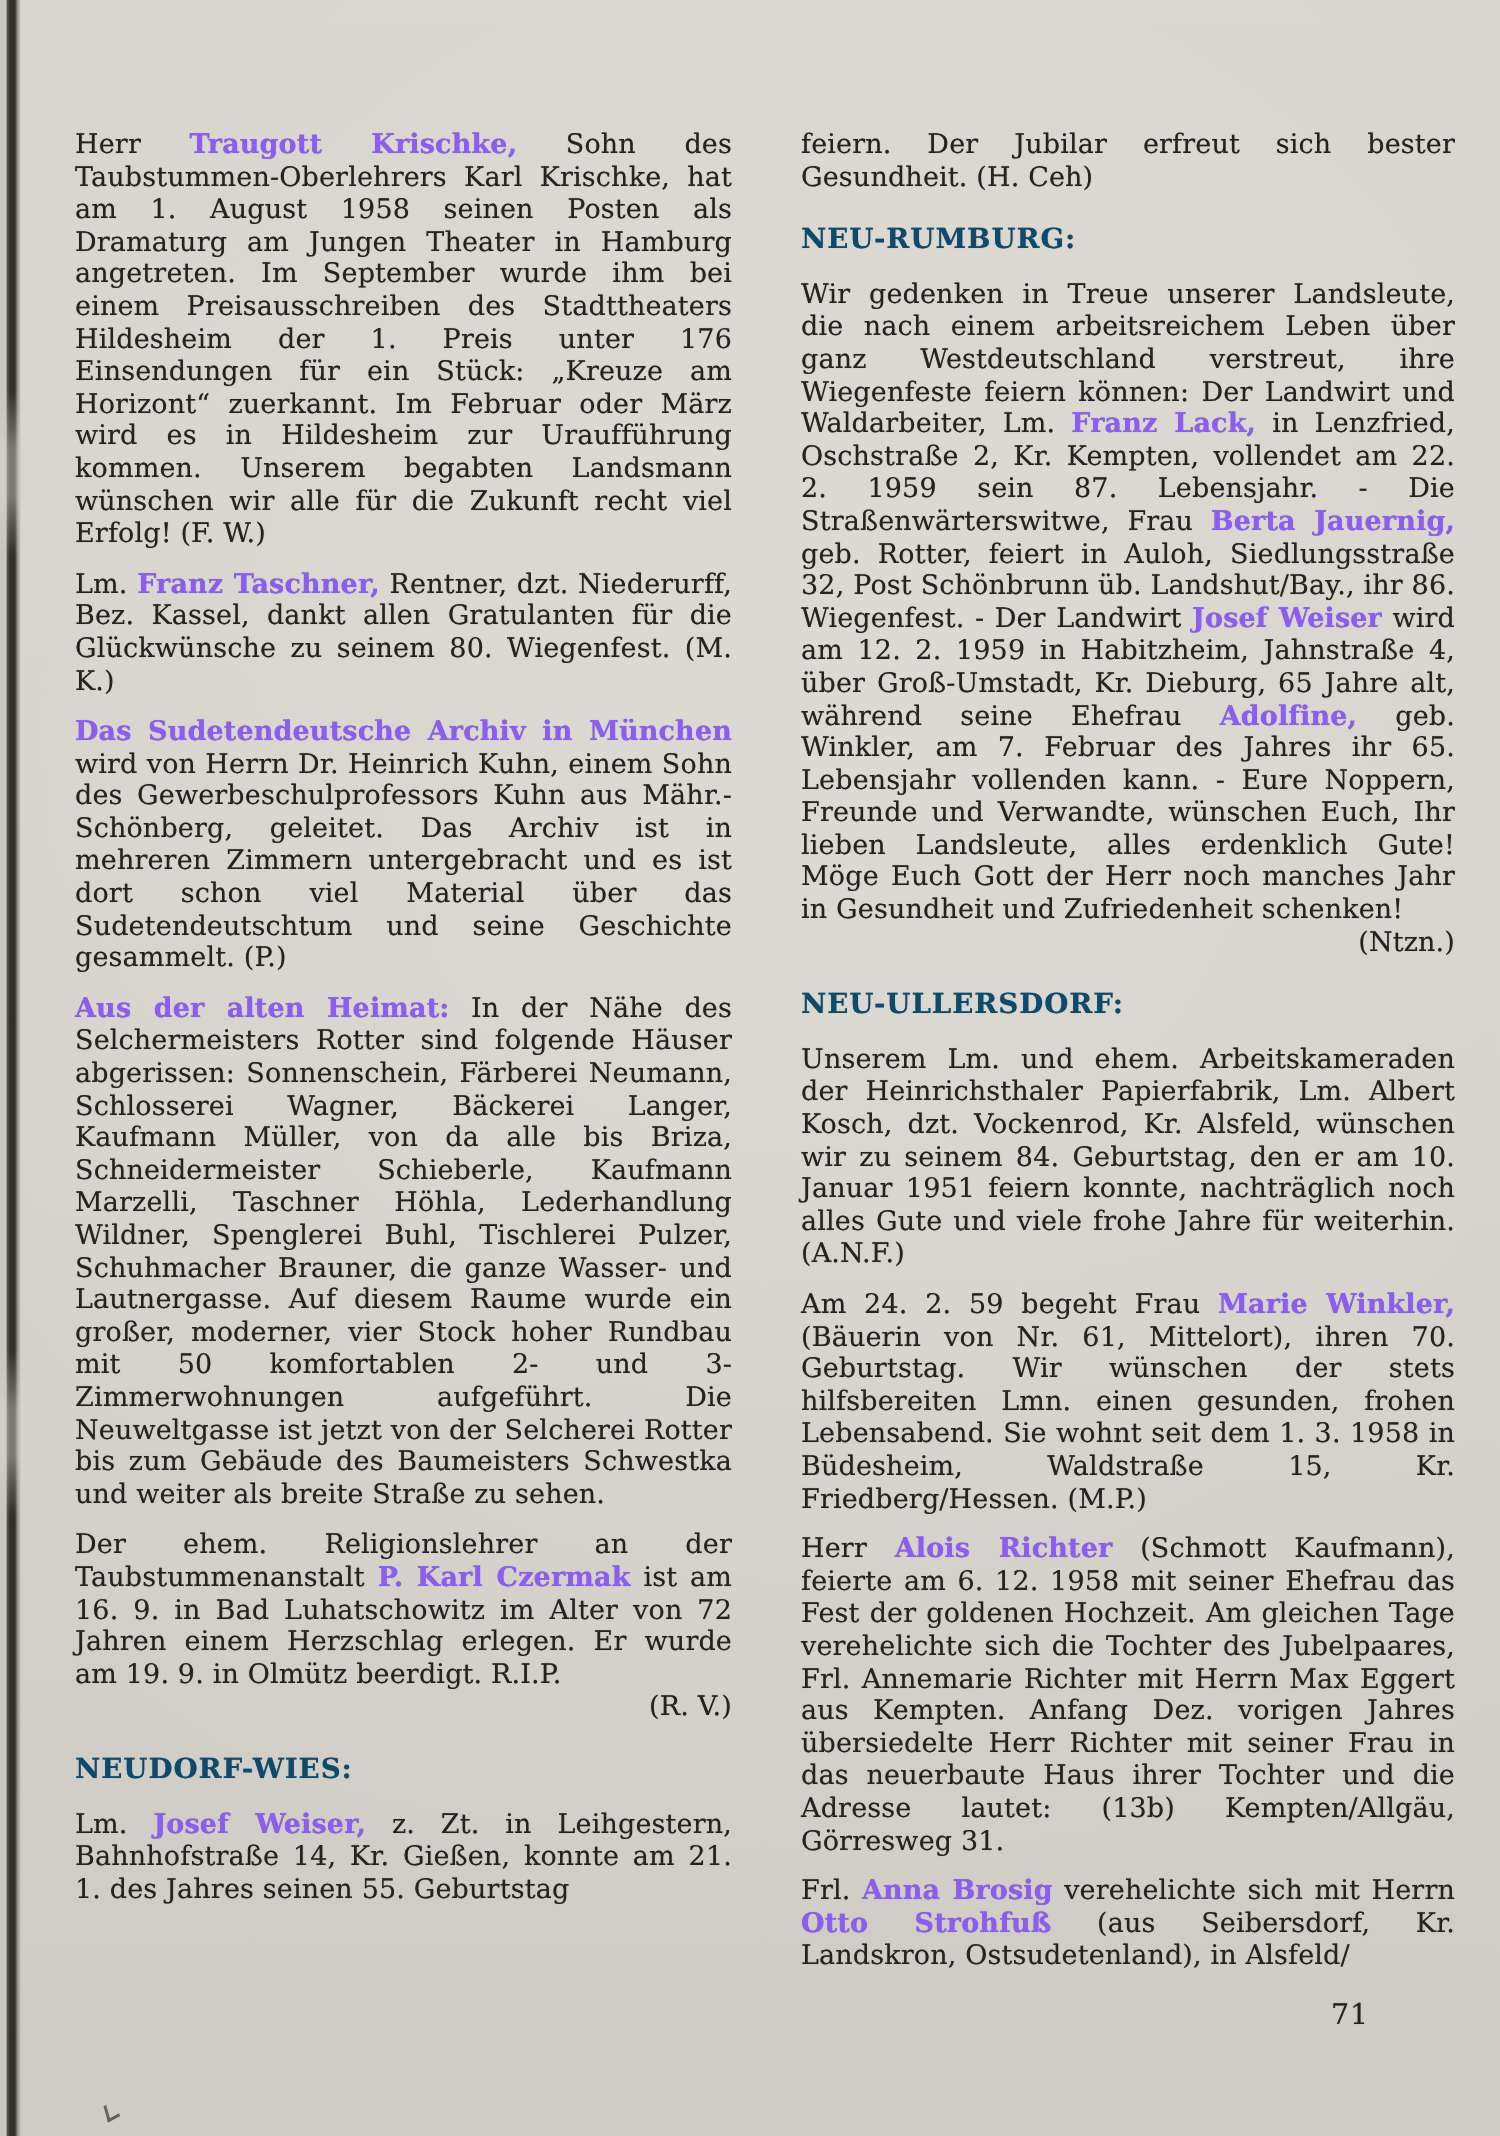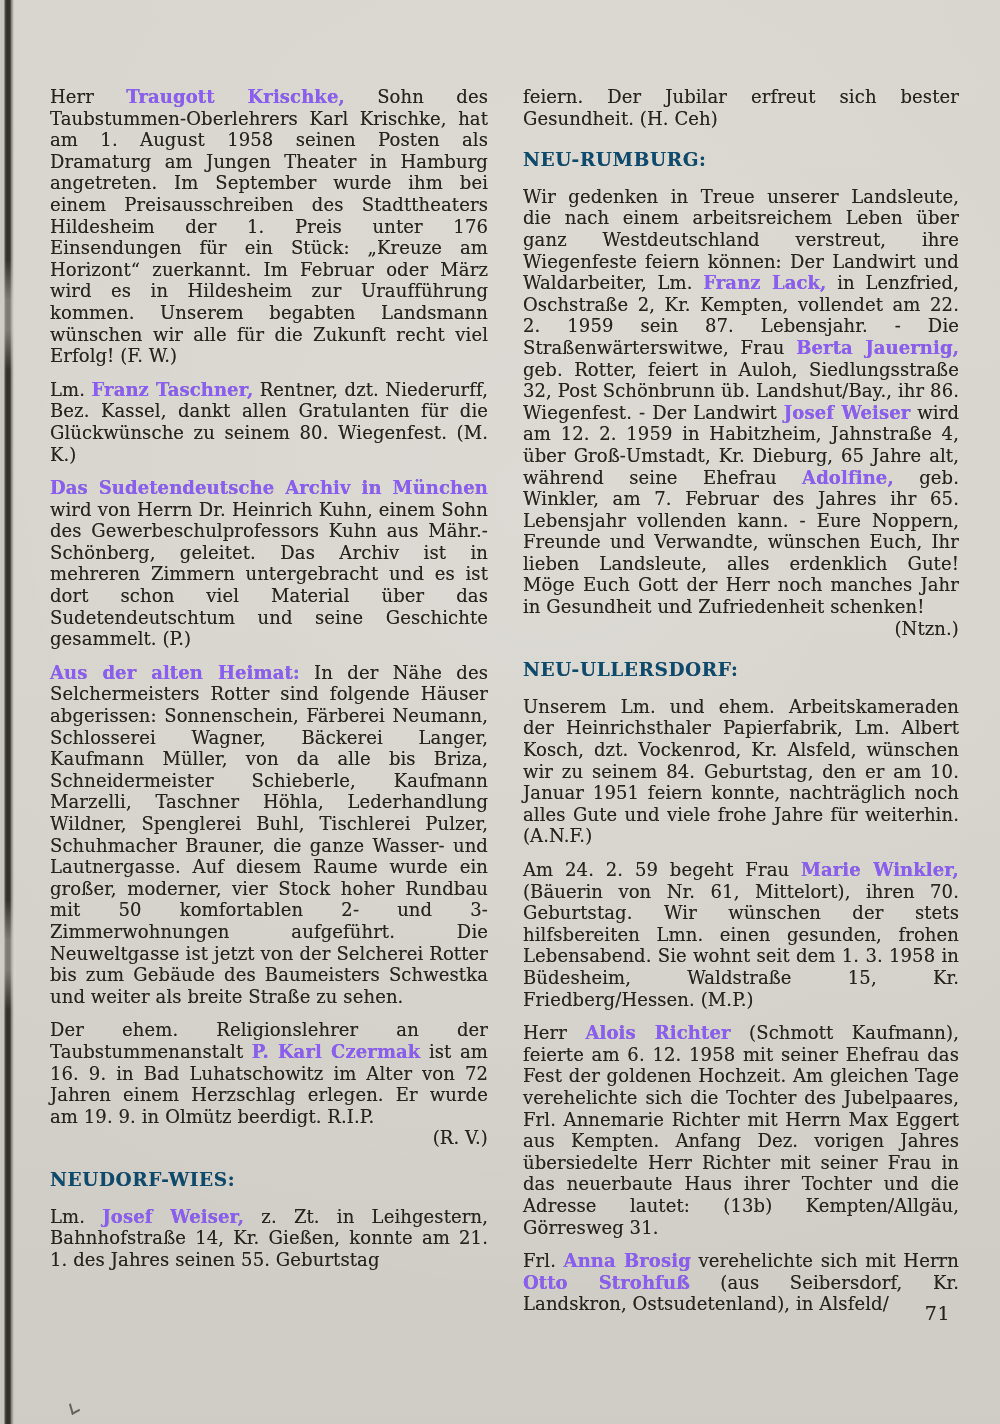--- a/index.html
+++ b/index.html
@@ -45,35 +45,35 @@
   .col {
     position: absolute; top: 86px;
     text-align: justify;
     font-size: 18px;
     line-height: 21.6px;
     letter-spacing: 0.1px;
     hyphens: auto; -webkit-hyphens: auto;
     text-shadow: 0 0 0.5px rgba(38, 35, 28, 0.5);
   }
   .col-left  { left: 50px;  width: 438px; }
-  .col-right { left: 523px; width: 436px; }
+  .col-right { left: 534px; width: 436px; }
   .para { margin: 0 0 12px 0; }
   .para b { font-weight: bold; color: #8b5cf6; }
   .attribution { display: block; text-align: right; }
   .heading {
     font-weight: bold;
     font-size: 18.5px;
     letter-spacing: 0.6px;
     color: #0c4a6e;
     margin: 20px 0 15px 0;
     text-align: left;
   }
   .page-number {
-    position: absolute; left: 850px; top: 1302px; width: 100px;
-    text-align: right;
+    position: absolute; left: 850px; top: 1332px; width: 100px;
+    text-align: center;
     font-size: 19px;
     letter-spacing: 0.5px;
     text-shadow: 0 0 0.5px rgba(38, 35, 28, 0.5);
   }
 </style>
 </head>
 <body>
 
 <div class="page">
   <div class="scan-edge"></div>

